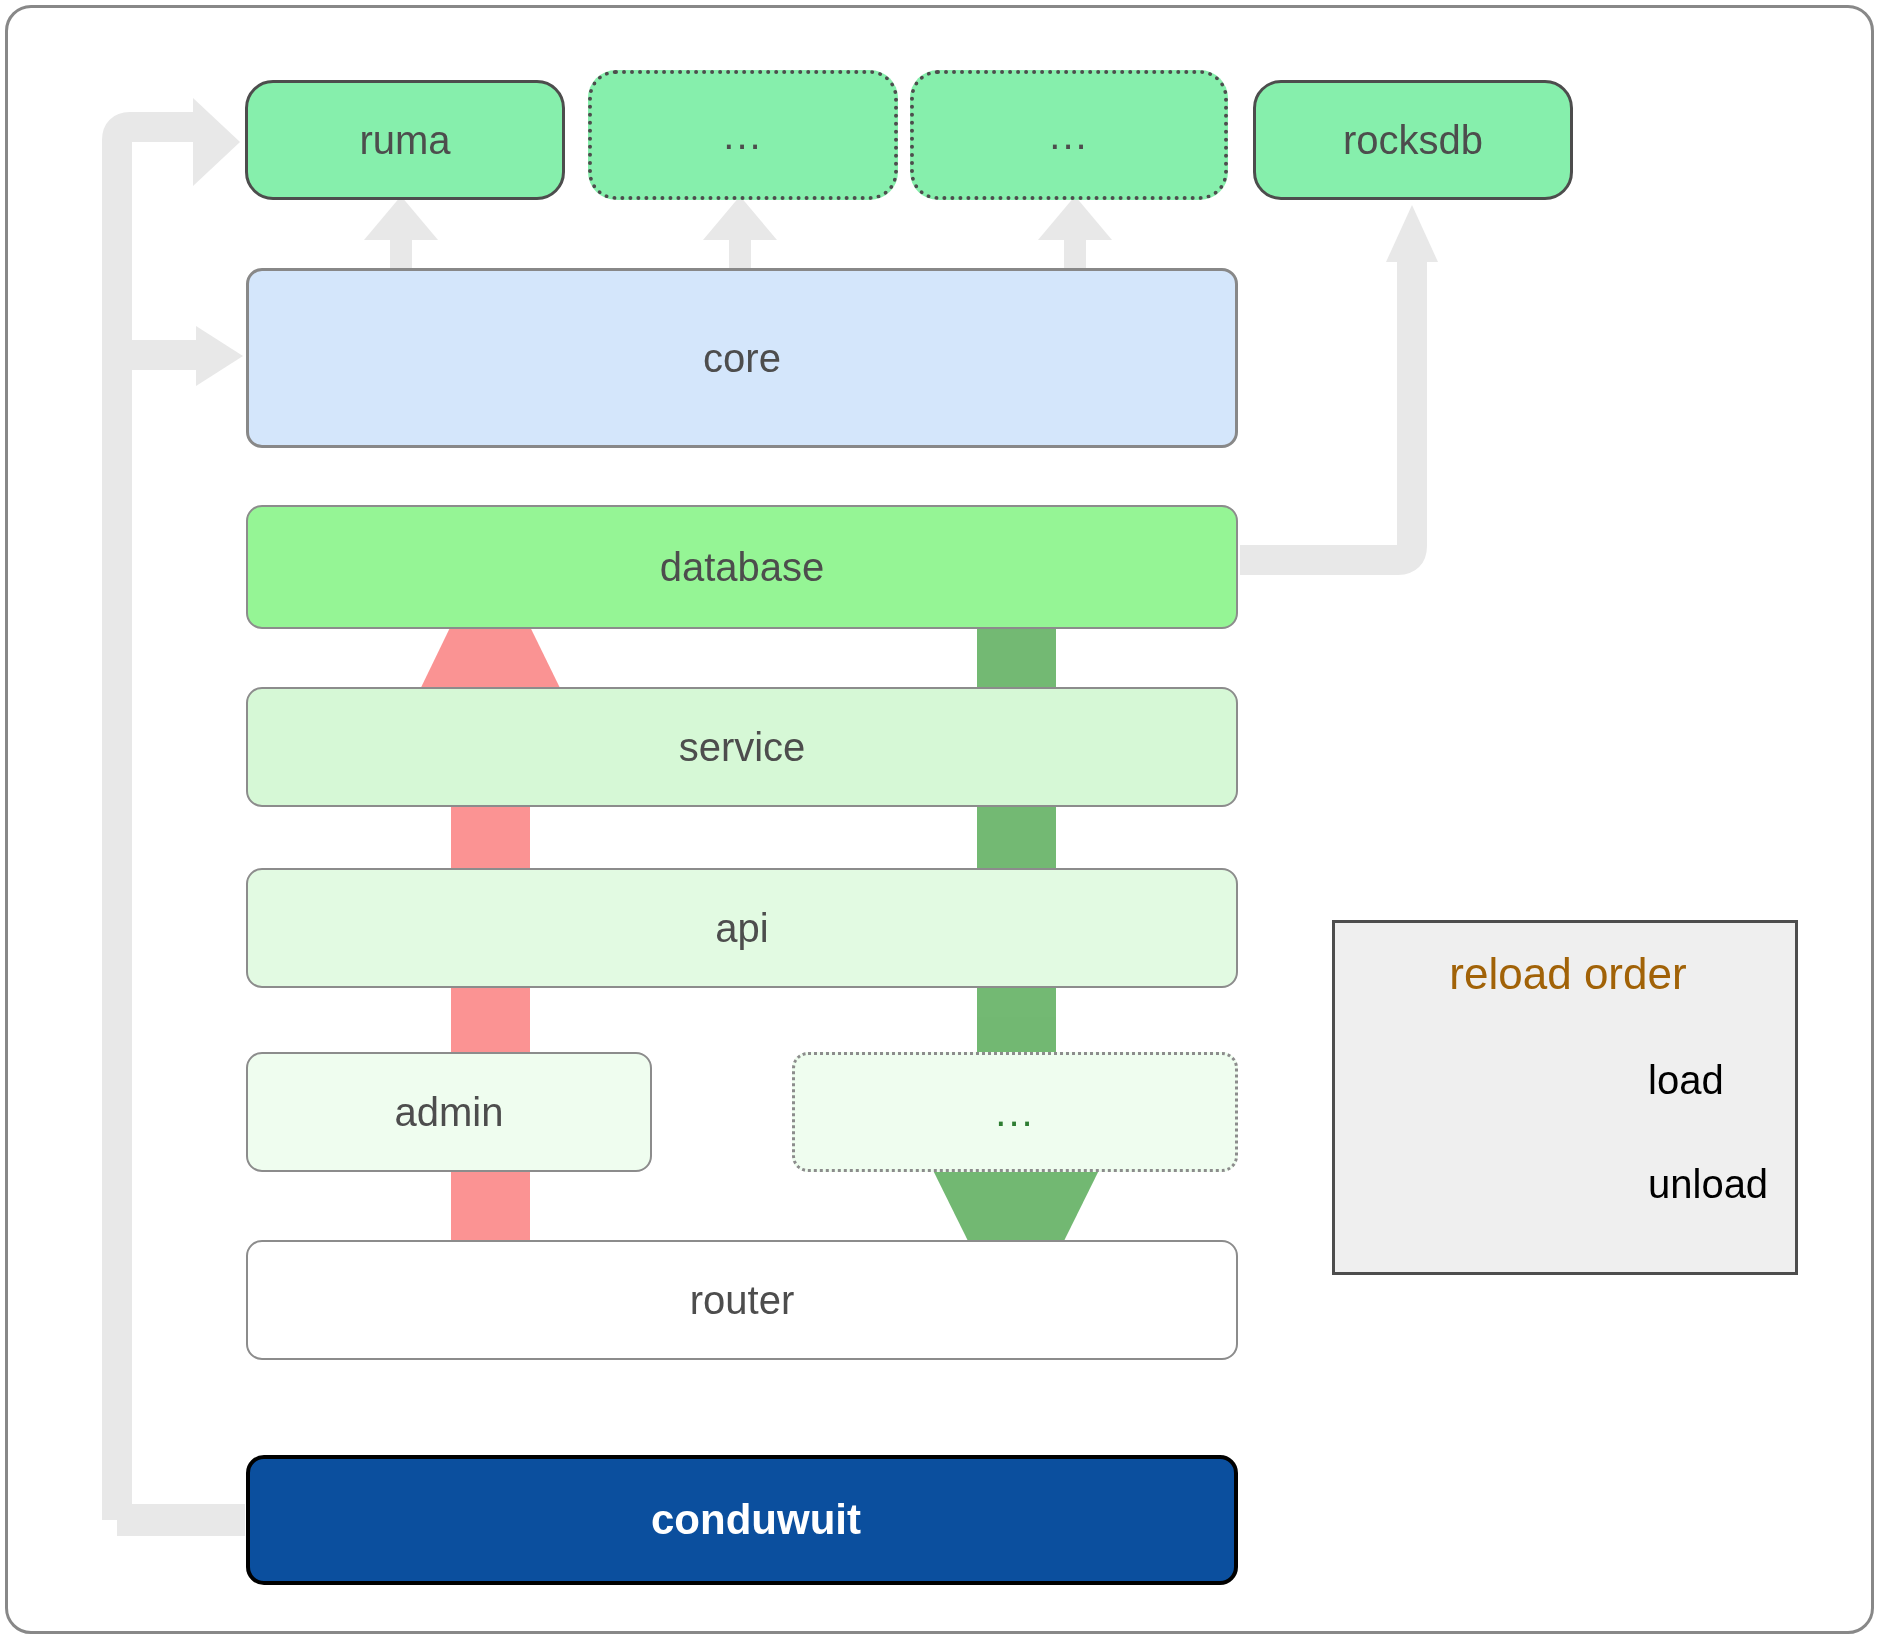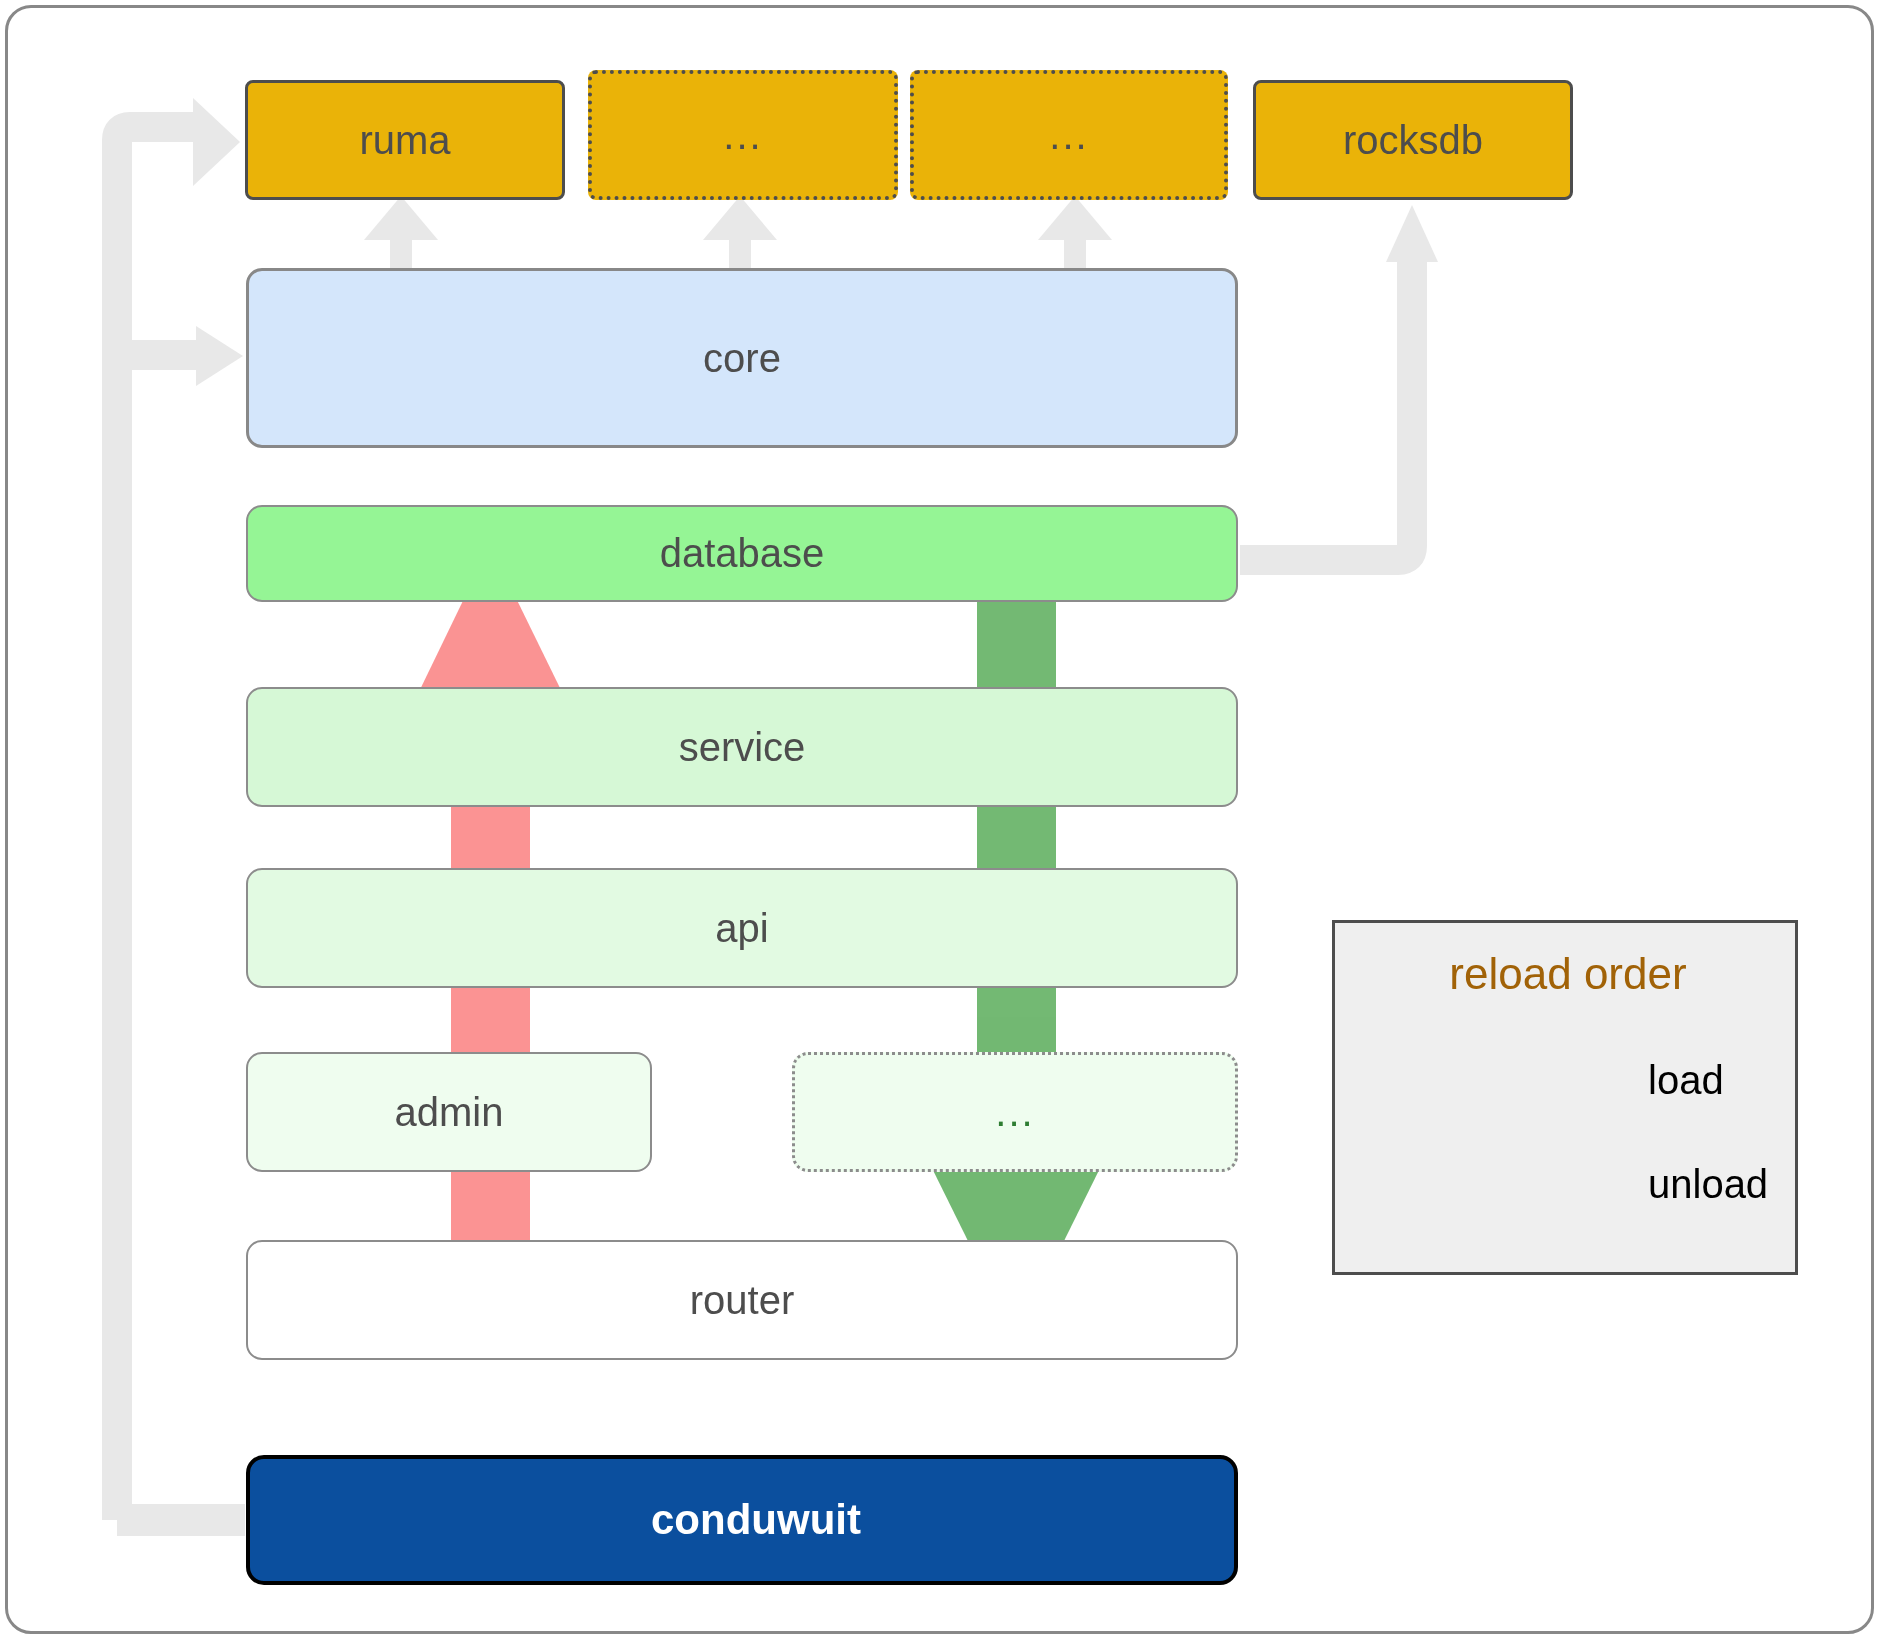--- a/index.html
+++ b/index.html
@@ -44,23 +44,23 @@
     justify-content: center;
     color: #4d4d4d;
   }
   .node-label {
     pointer-events: none;
     white-space: nowrap;
   }
 
   
   .dep {
-    background: #eab308;
+    background: #86efac;
     border: 3px solid #4d4d4d;
-    border-radius: 8px;
+    border-radius: 28px;
     font-size: 40px;
   }
   .dep.dotted {
     border-style: dotted;
     border-width: 4px;
   }
   .dots {
     font-size: 40px;
     letter-spacing: 2px;
     line-height: 0.6;
@@ -198,21 +198,21 @@
   </div>
 
   <div class="node dep" style="left:1253px; top:80px; width:320px; height:120px;">
     <span class="node-label">rocksdb</span>
   </div>
 
   <div class="node core-box" style="left:246px; top:268px; width:992px; height:180px;">
     <span class="node-label">core</span>
   </div>
 
-  <div class="node layer" style="left:246px; top:505px; width:992px; height:97px; background:#95f595;">
+  <div class="node layer" style="left:246px; top:505px; width:992px; height:124px; background:#95f595;">
     <span class="node-label">database</span>
   </div>
 
   <div class="node layer" style="left:246px; top:687px; width:992px; height:120px; background:#d6f8d6;">
     <span class="node-label">service</span>
   </div>
 
   <div class="node layer" style="left:246px; top:868px; width:992px; height:120px; background:#e2fae2;">
     <span class="node-label">api</span>
   </div>

